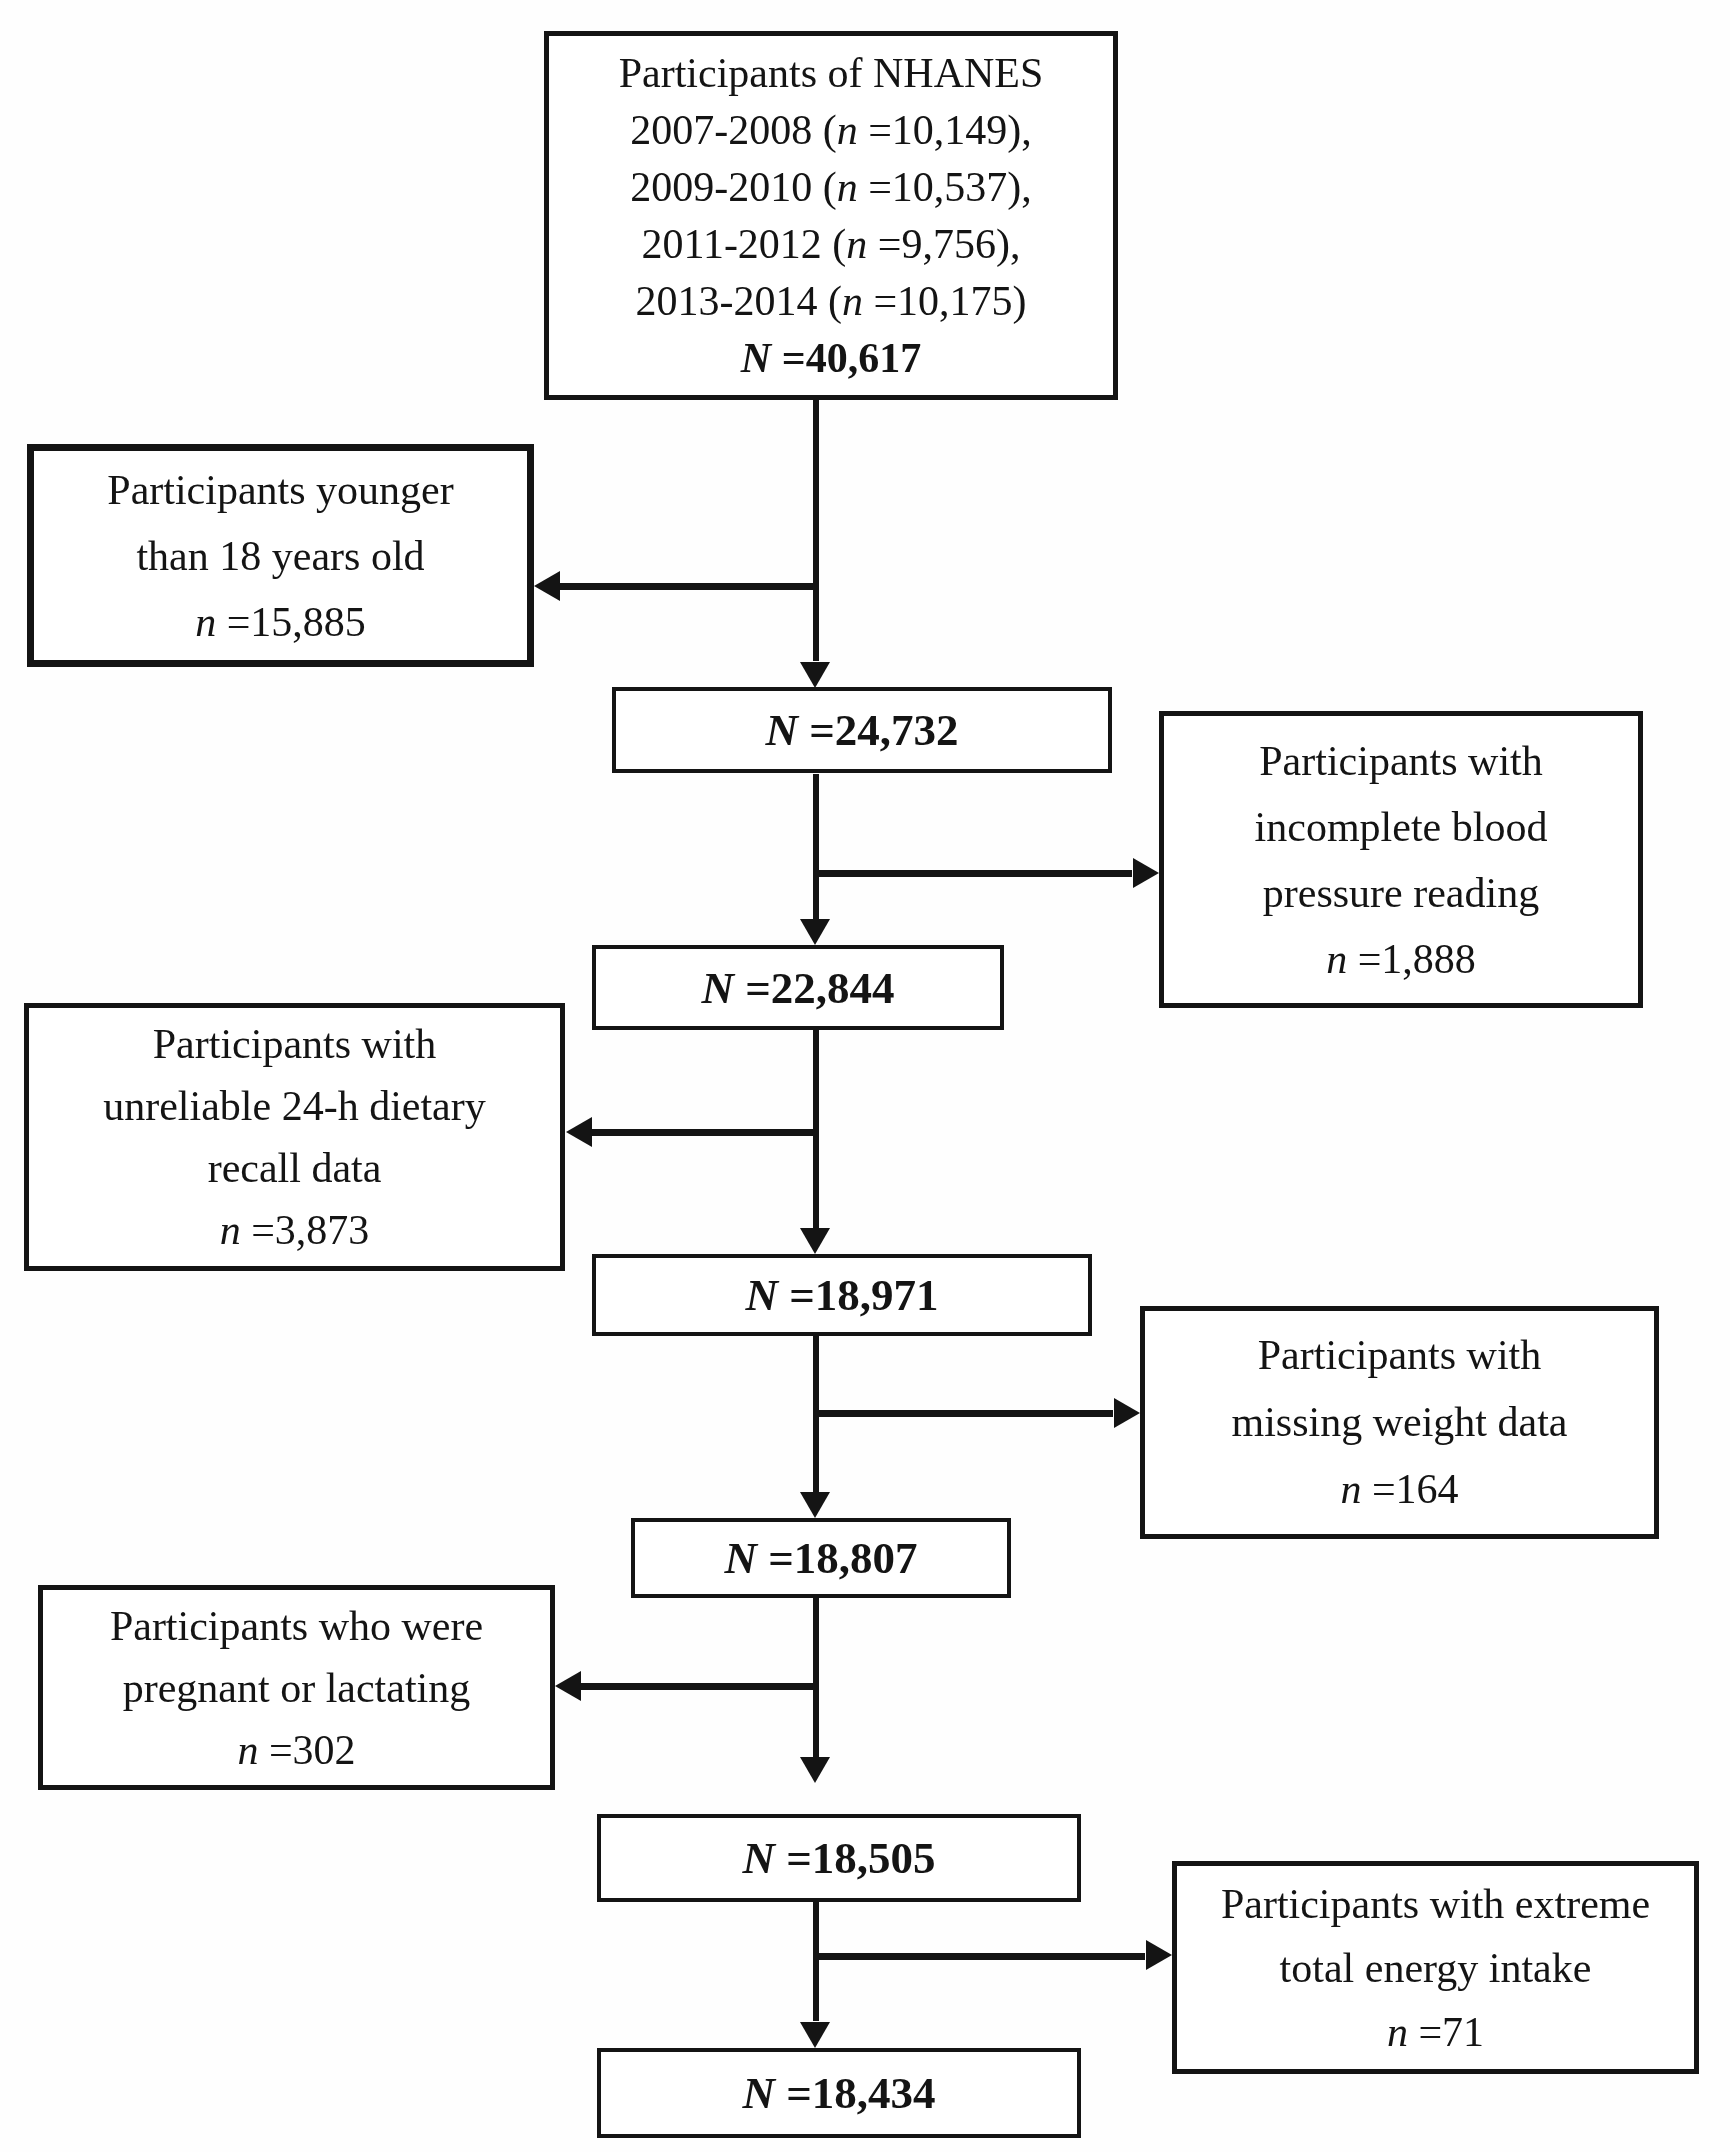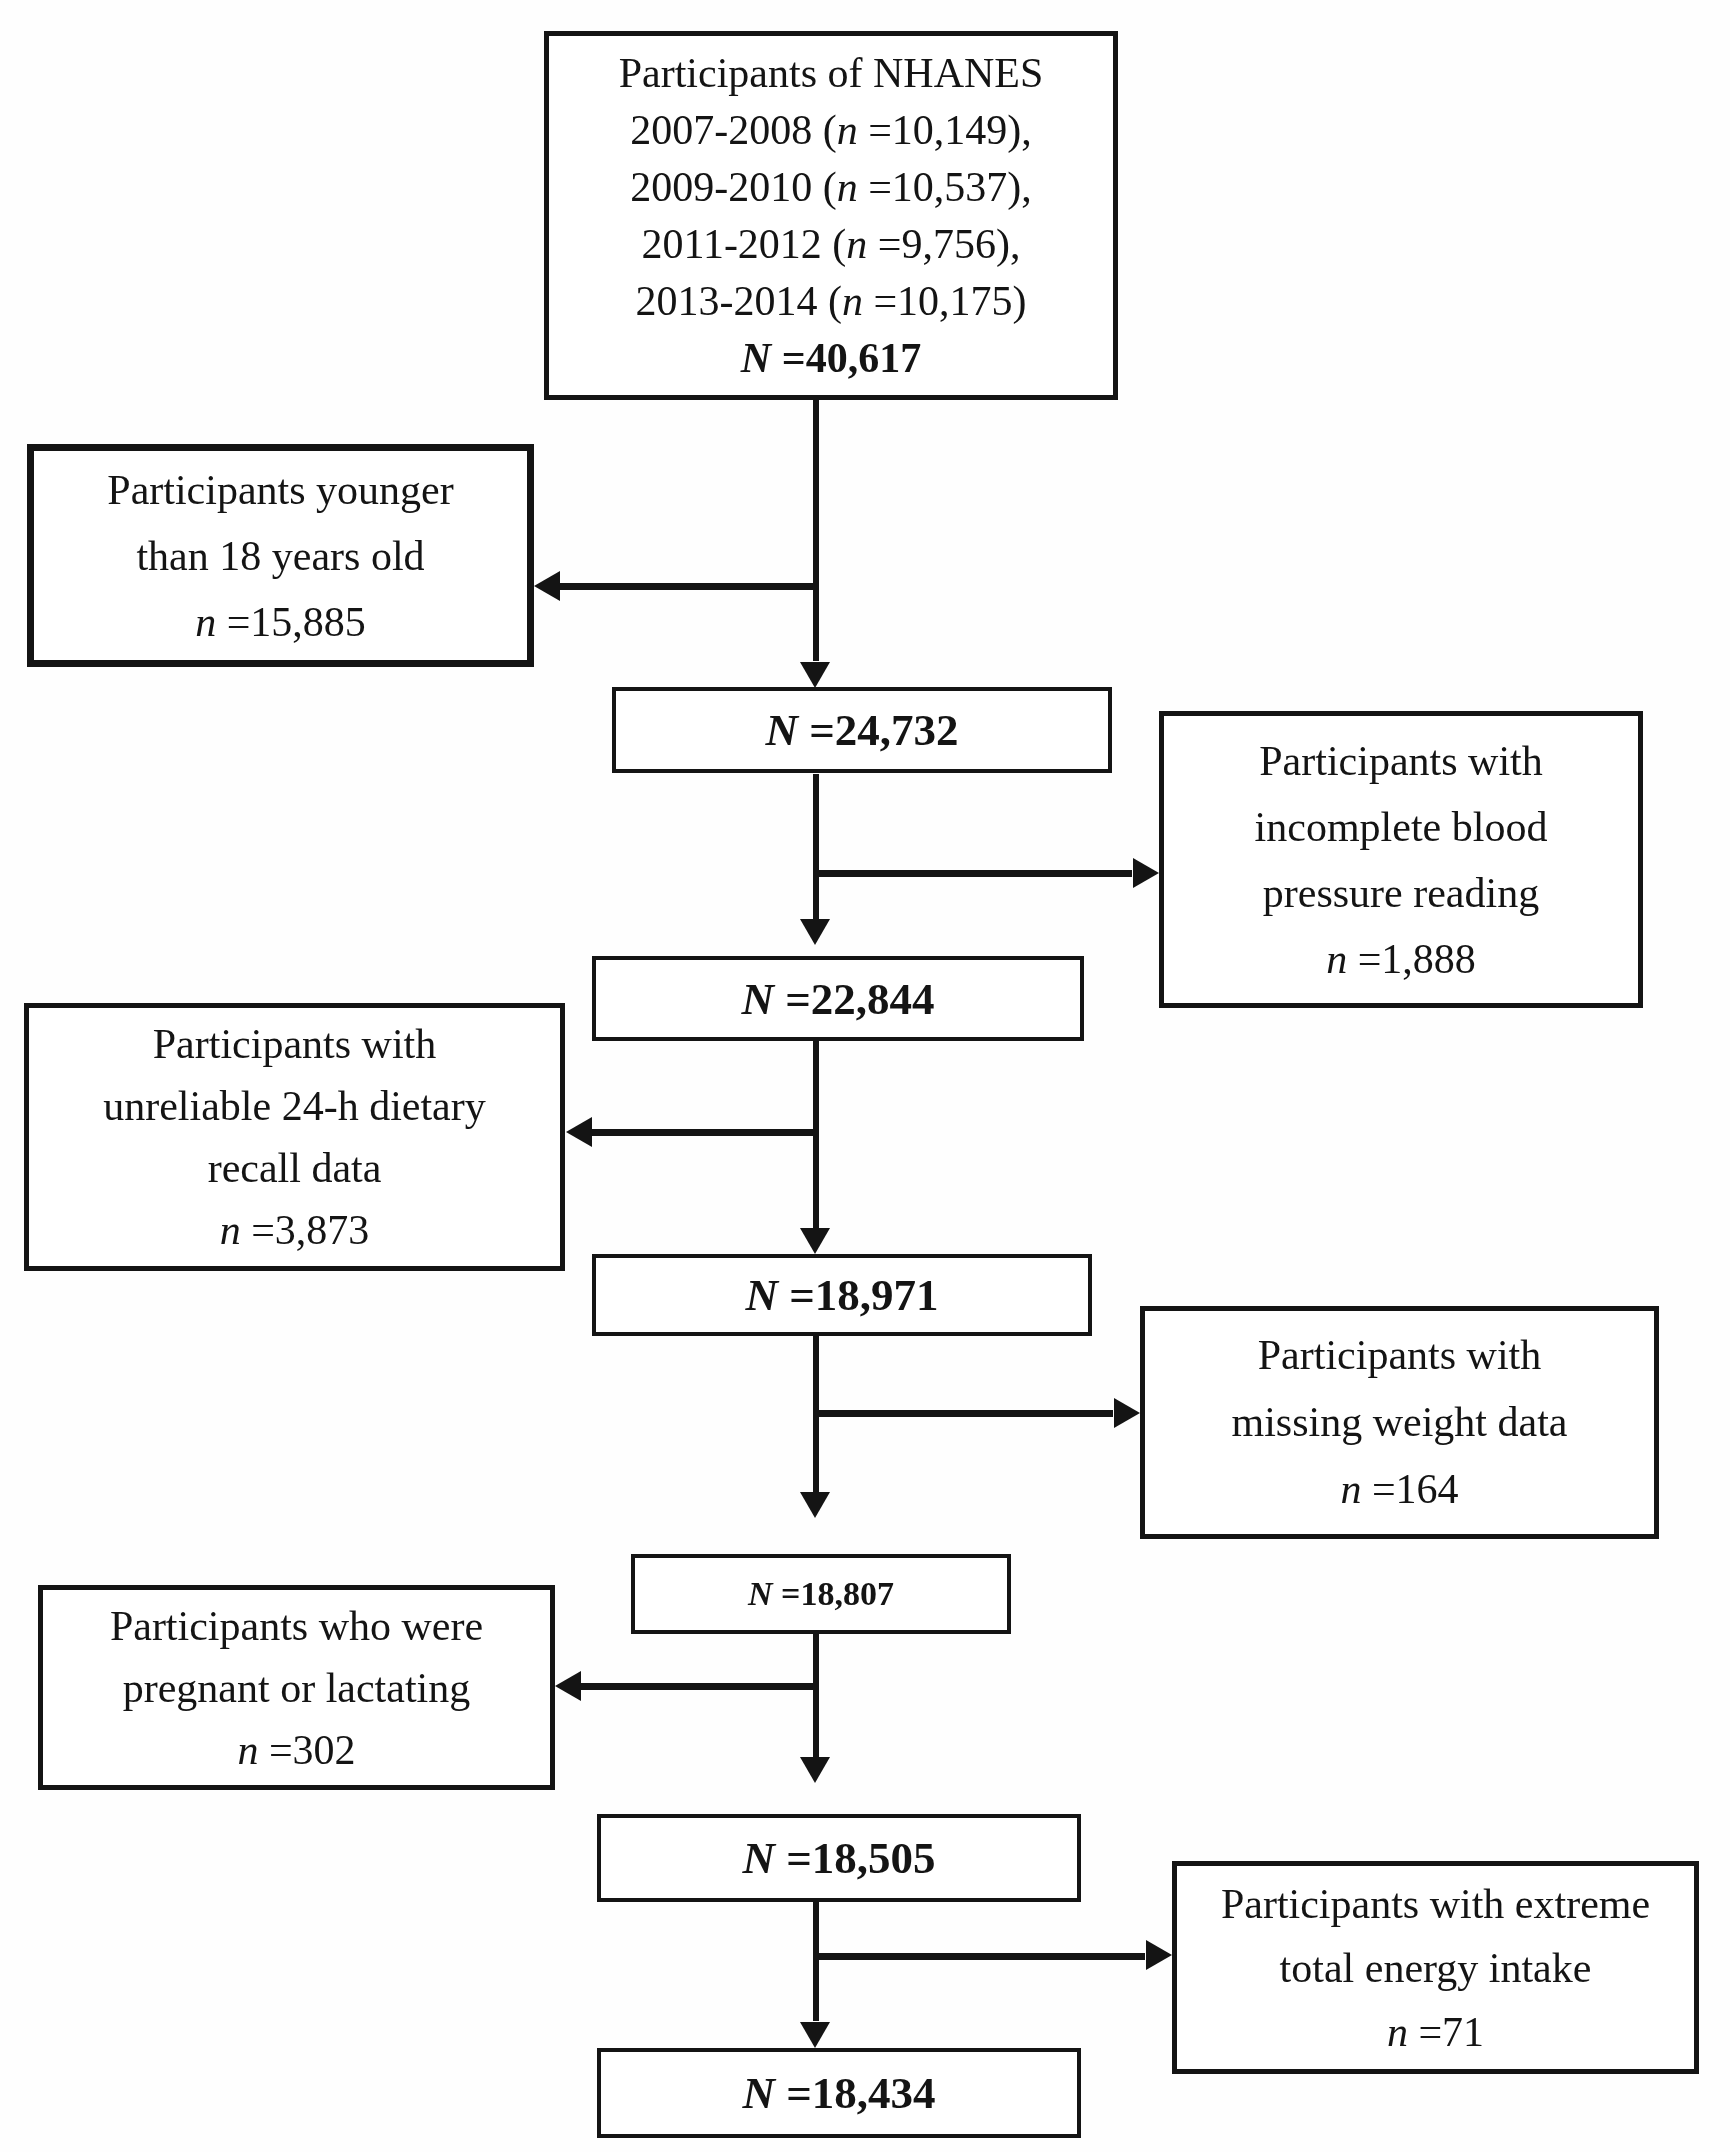--- a/index.html
+++ b/index.html
@@ -31,25 +31,25 @@
   .ah { position: absolute; width: 0; height: 0; }
   .ah-down  { border-left: 15.6px solid transparent; border-right: 15.6px solid transparent; border-top: 26px solid #141414; }
   .ah-left  { border-top: 15.6px solid transparent; border-bottom: 15.6px solid transparent; border-right: 26px solid #141414; }
   .ah-right { border-top: 15.6px solid transparent; border-bottom: 15.6px solid transparent; border-left: 26px solid #141414; }
 
   
   #box-start    { left: 544px;  top: 31px;   width: 574px; height: 369px; font-size: 42px; line-height: 57px; }
   #box-younger  { left: 27px;   top: 444px;  width: 507px; height: 223px; font-size: 42px; line-height: 66px; border-width: 7.8px; }
   #box-n1       { left: 592px;  top: 687px;  width: 500px; height: 86px; font-size: 45px; border-width: 4.3px; margin-left: 20px; }
   #box-bp       { left: 1159px; top: 711px;  width: 484px; height: 297px; font-size: 42px; line-height: 66px; }
-  #box-n2       { left: 592px;  top: 945px; width: 492px; height: 85px;  font-size: 45px; border-width: 4.3px; margin-top: 11px; }
+  #box-n2       { left: 592px;  top: 945px; width: 412px; height: 85px;  font-size: 45px; border-width: 4.3px; }
   #box-dietary  { left: 24px;   top: 1003px; width: 541px; height: 268px; font-size: 42px; line-height: 62px; }
   #box-n3       { left: 592px;  top: 1254px; width: 500px; height: 82px;  font-size: 45px; border-width: 4.3px; }
   #box-weight   { left: 1140px; top: 1306px; width: 519px; height: 233px; font-size: 42px; line-height: 67px; }
-  #box-n4       { left: 631px;  top: 1518px; width: 380px; height: 80px;  font-size: 34px; border-width: 4.3px; margin-top: 36px; }
+  #box-n4       { left: 631px;  top: 1518px; width: 380px; height: 80px;  font-size: 45px; border-width: 4.3px; }
   #box-pregnant { left: 38px;   top: 1585px; width: 517px; height: 205px; font-size: 42px; line-height: 62px; }
   #box-n5       { left: 597px;  top: 1783px; width: 484px; height: 88px; font-size: 45px; border-width: 4.3px; margin-top: 31px; }
   #box-energy   { left: 1172px; top: 1861px; width: 527px; height: 213px; font-size: 42px; line-height: 64px; }
   #box-n6       { left: 597px;  top: 2048px; width: 484px; height: 90px; font-size: 45px; border-width: 4.3px; }
 </style>
 </head>
 <body>
 
 <div id="stage">
 

